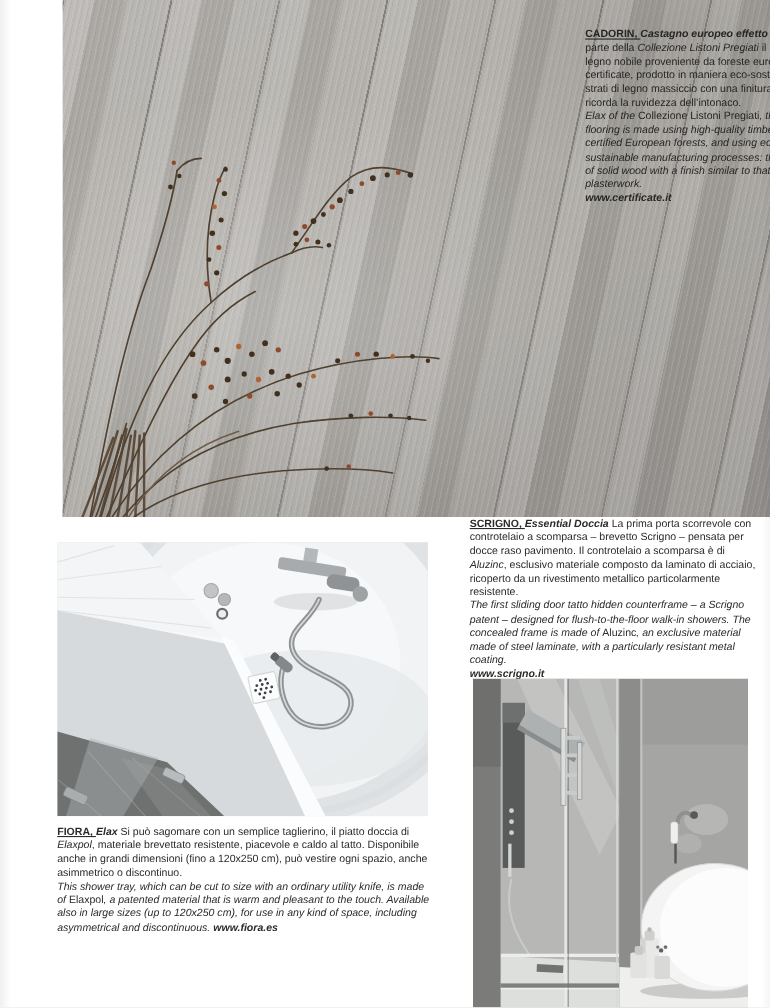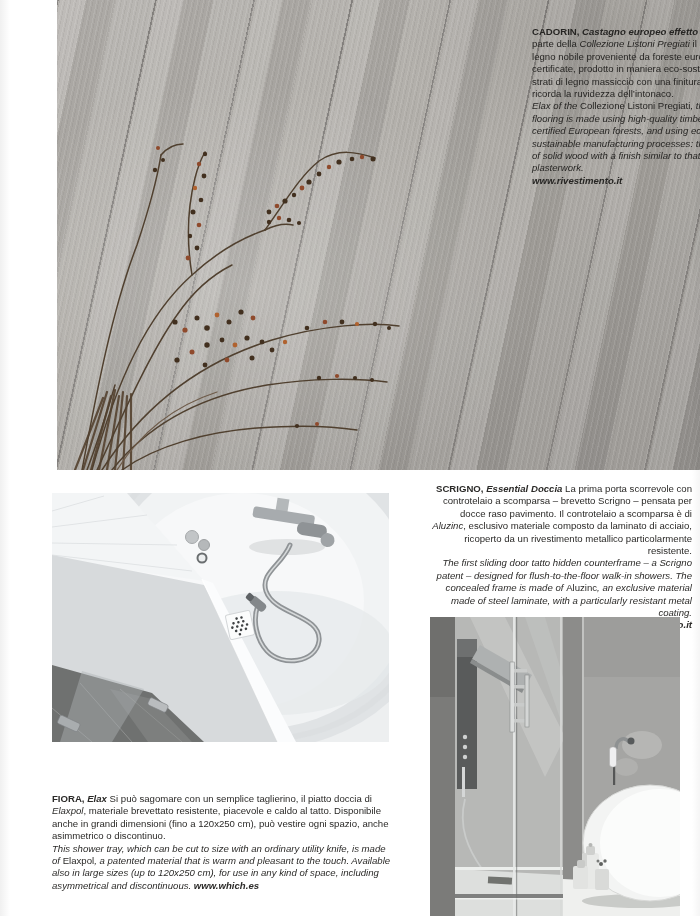--- a/index.html
+++ b/index.html
@@ -25,27 +25,27 @@
       radial-gradient(ellipse 430px 300px at 30% 62%, rgba(255,255,255,.20), rgba(255,255,255,0) 70%),
       radial-gradient(ellipse 300px 200px at 86% 6%, rgba(80,78,75,.16), rgba(80,78,75,0) 70%),
       repeating-linear-gradient(102deg, rgba(255,255,255,.10) 0 1px, rgba(0,0,0,0) 1px 2.2px, rgba(70,68,66,.08) 2.2px 3px, rgba(0,0,0,0) 3px 5.5px),
       repeating-linear-gradient(102deg, #868380 0 1.6px, rgba(0,0,0,0) 1.6px 3px, rgba(255,255,255,.12) 3px 28px, rgba(0,0,0,.05) 28px 57px, rgba(255,255,255,.06) 57px 96px),
       linear-gradient(150deg,#b6b3af 0%,#aeaba6 35%,#a6a39e 60%,#9c9995 85%,#979490 100%);
   }
   #branches{position:absolute;left:0;top:60px;width:360px;height:410px;}
   
   .credit{position:absolute;font-size:9.6px;line-height:12.4px;letter-spacing:0;}
   .credit p{margin:0;}
-  .b{font-weight:700;}
+  .b{font-weight:700;text-decoration:underline;}
   .i{font-style:italic;}
   .bi{font-weight:700;font-style:italic;}
   .up{font-style:normal;}
   #cadorin-credit{left:475px;top:26px;width:220px;color:#262523;}
-  #scrigno-credit{left:427px;top:483px;width:265px;text-align:right;color:#2b2a28;}
-  #fiora-credit{left:52px;top:751px;width:344px;color:#2b2a28;margin-top:42px;}
+  #scrigno-credit{left:427px;top:471px;width:265px;text-align:left;color:#2b2a28;}
+  #fiora-credit{left:52px;top:751px;width:344px;color:#2b2a28;}
   
   #photo-tray{left:52px;top:493px;width:337px;height:249px;background:#edeff0;}
   
   #photo-room{left:430px;top:617px;width:250px;height:299px;background:#b4b5b3;}
   svg{display:block;}
 </style>
 </head>
 <body>
 
 <div class="page">
@@ -144,21 +144,21 @@
             <circle cx="178" cy="285" r="2.4"></circle>
           <circle cx="228" cy="282" r="2.2"></circle>
             <circle cx="300" cy="264" r="2.1"></circle>
         </g>
       </g>
     </svg>
 
     <div class="credit" id="cadorin-credit">
       <p><span class="b">CADORIN, </span><span class="bi">Castagno europeo effetto calce </span><span>Fa parte della </span><span class="i">Collezione Listoni Pregiati</span><span> il parquet di legno nobile proveniente da foreste europee certificate, prodotto in maniera eco-sostenibile: tre strati di legno massiccio con una finitura che ricorda la ruvidezza dell’intonaco.</span><br>
       <span class="i">Elax of the </span><span class="up">Collezione Listoni Pregiati</span><span class="i">, this parquet flooring is made using high-quality timber from certified European forests, and using eco-sustainable manufacturing processes: three layers of solid wood with a finish similar to that of rough plasterwork.</span><br>
-      <span class="bi">www.rivestimento.it</span></p>
+      <span class="bi">www.certificate.it</span></p>
     </div>
   </div>
 
   <div class="credit" id="scrigno-credit">
     <p><span class="b">SCRIGNO, </span><span class="bi">Essential Doccia </span><span>La prima porta scorrevole con controtelaio a scomparsa – brevetto Scrigno – pensata per docce raso pavimento. Il controtelaio a scomparsa è di </span><span class="i">Aluzinc</span><span>, esclusivo materiale composto da laminato di acciaio, ricoperto da un rivestimento metallico particolarmente resistente.</span><br>
     <span class="i">The first sliding door tatto hidden counterframe – a Scrigno patent – designed for flush-to-the-floor walk-in showers. The concealed frame is made of </span><span class="up">Aluzinc</span><span class="i">, an exclusive material made of steel laminate, with a particularly resistant metal coating.</span><br>
     <span class="bi">www.scrigno.it</span></p>
   </div>
 
   <div class="photo" id="photo-tray">
@@ -319,16 +319,16 @@
         <rect x="165" y="252" width="14" height="21" rx="2" fill="#d9dad8"></rect>
         <circle cx="171" cy="247" r="2" fill="#5f615f"></circle>
           <circle cx="175" cy="244" r="1.7" fill="#6b6d6b"></circle>
           <circle cx="168" cy="244" r="1.5" fill="#787a78"></circle>
       </g>
     </svg>
   </div>
 
   <div class="credit" id="fiora-credit">
     <p><span class="b">FIORA, </span><span class="bi">Elax </span><span>Si può sagomare con un semplice taglierino, il piatto doccia di </span><span class="i">Elaxpol</span><span>, materiale brevettato resistente, piacevole e caldo al tatto. Disponibile anche in grandi dimensioni (fino a 120x250 cm), può vestire ogni spazio, anche asimmetrico o discontinuo.</span><br>
-    <span class="i">This shower tray, which can be cut to size with an ordinary utility knife, is made of </span><span class="up">Elaxpol</span><span class="i">, a patented material that is warm and pleasant to the touch. Available also in large sizes (up to 120x250 cm), for use in any kind of space, including asymmetrical and discontinuous. </span><span class="bi">www.which.es</span></p>
+    <span class="i">This shower tray, which can be cut to size with an ordinary utility knife, is made of </span><span class="up">Elaxpol</span><span class="i">, a patented material that is warm and pleasant to the touch. Available also in large sizes (up to 120x250 cm), for use in any kind of space, including asymmetrical and discontinuous. </span><span class="bi">www.fiora.es</span></p>
   </div>
 
 </div>
 
 </body></html>

